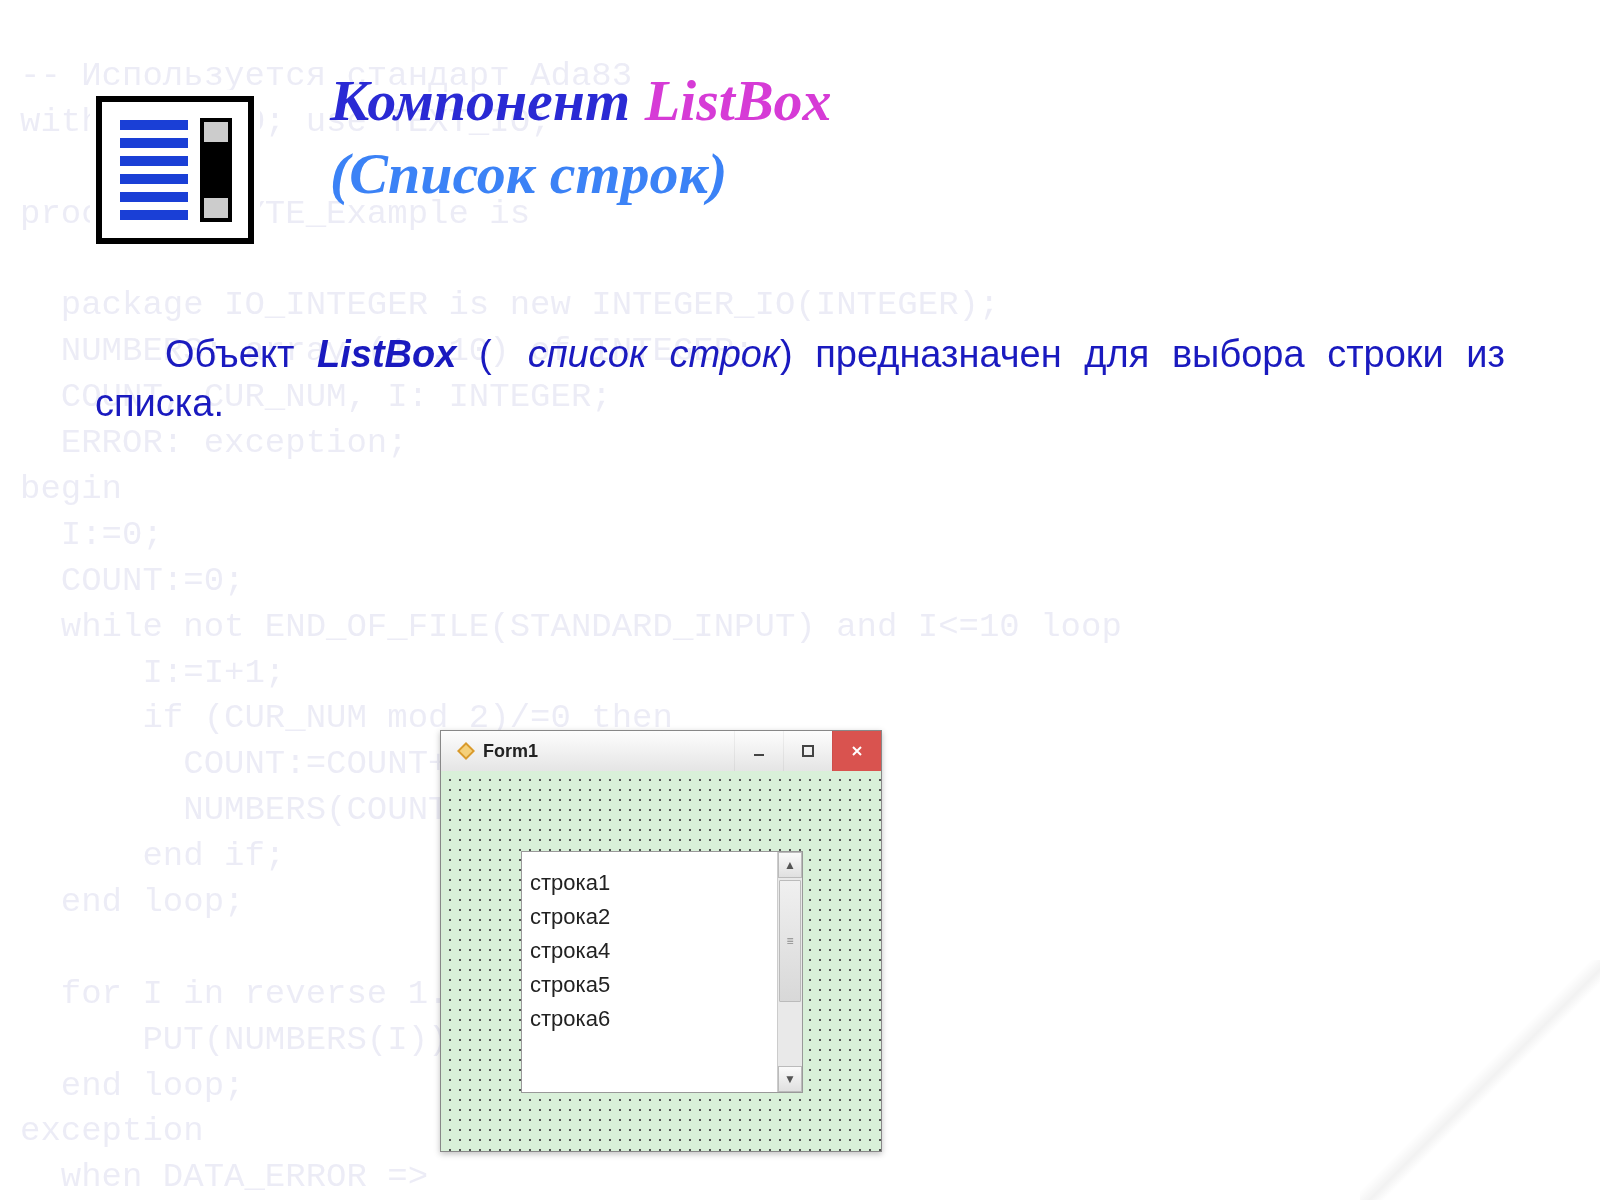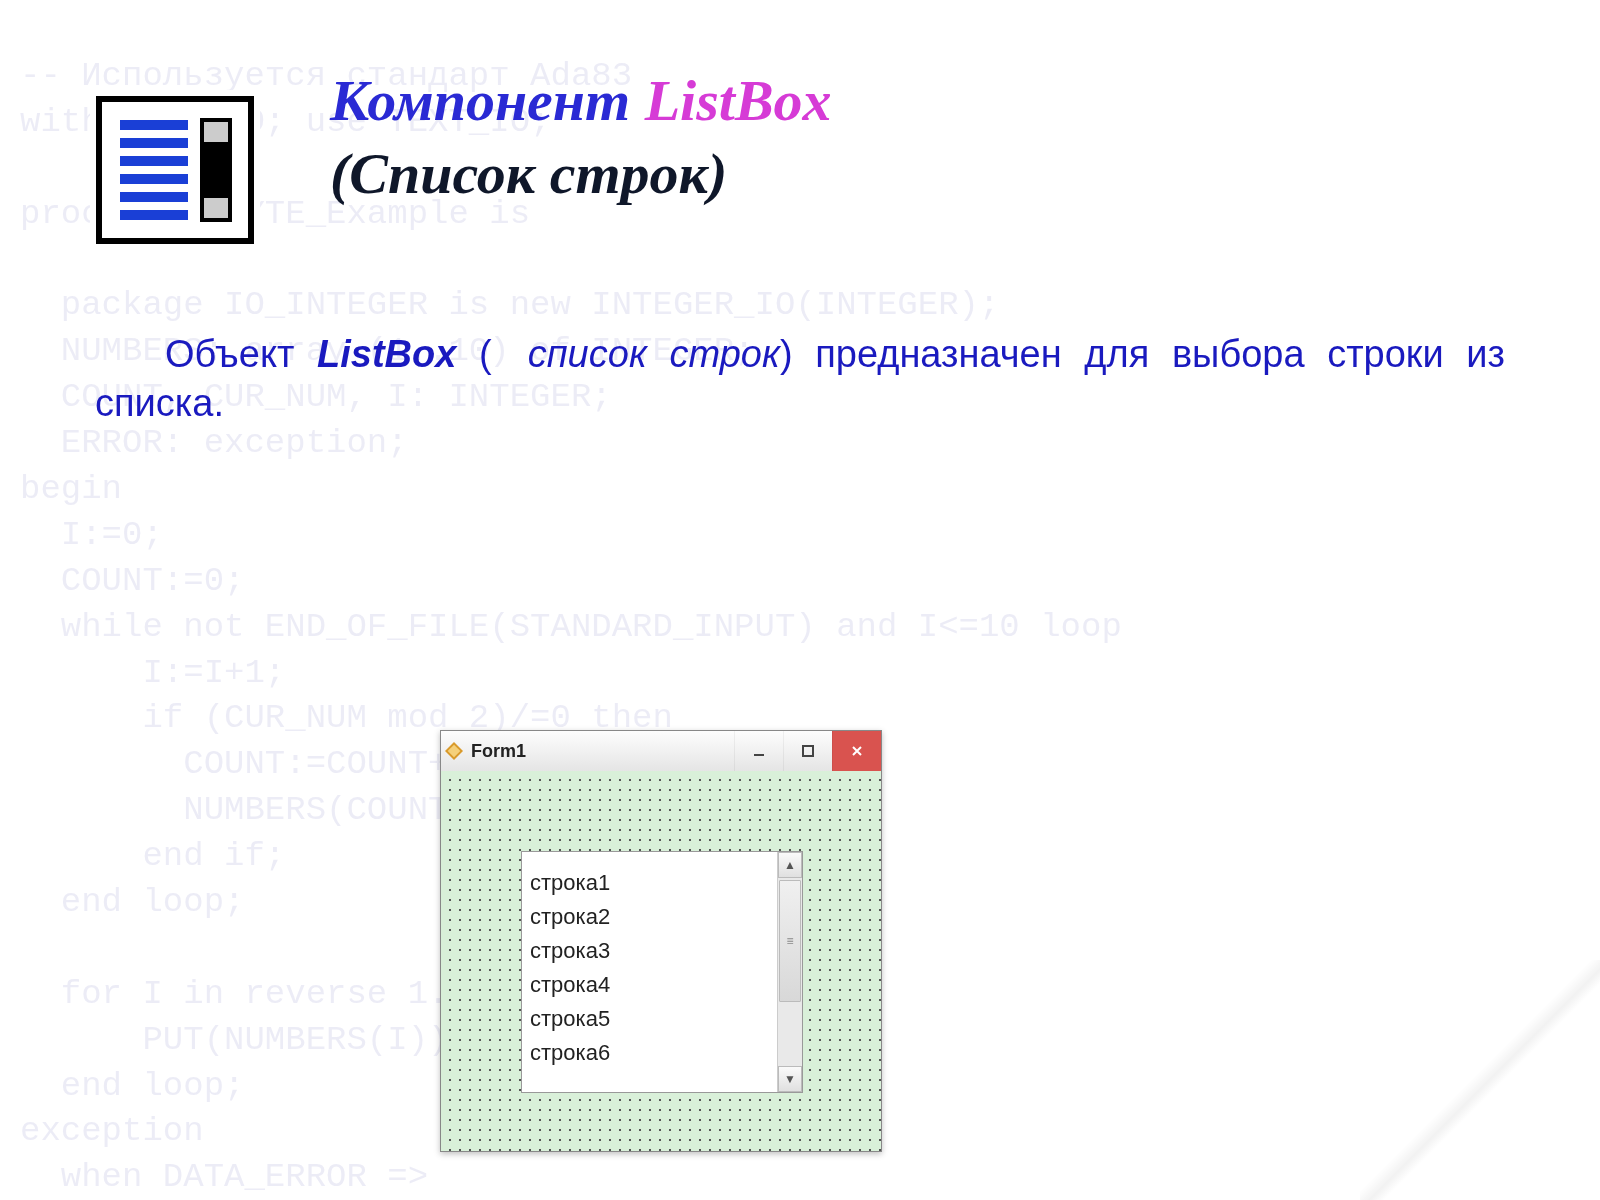--- a/index.html
+++ b/index.html
@@ -94,21 +94,21 @@
     z-index: 2;
     text-align: left;
     font-family: "Times New Roman", serif;
     font-style: italic;
     font-size: 58px;
     font-weight: bold;
     line-height: 1.25;
   }
   .title-main { color: #2a2ad4; }
   .title-highlight { color: #d63bd6; }
-  .title-sub { color: #0f172a; }
+  .title-sub { color: #3b82f6; }
 
   
   .body {
     position: absolute;
     top: 330px;
     left: 95px;
     right: 95px;
     z-index: 2;
     font-family: Arial, sans-serif;
     font-size: 38px;
@@ -138,21 +138,21 @@
     border: 1px solid #888;
     background: #fff;
     box-shadow: 0 2px 6px rgba(0,0,0,0.25);
   }
   .form-titlebar {
     height: 40px;
     background: linear-gradient(#fdfdfd, #e5e5e5);
     border-bottom: 1px solid #aaa;
     display: flex;
     align-items: center;
-    padding: 0 4px;
+    padding: 0 16px;
     font-size: 18px;
     font-weight: bold;
     font-family: "Segoe UI", Tahoma, sans-serif;
     color: #222;
     position: relative;
   }
   .form-titlebar .delphi-ico {
     width:18px; height:18px;
     margin-right:8px;
     position:relative;
@@ -322,21 +322,20 @@
             <path d="M3 3 L11 11 M11 3 L3 11" stroke="#fff" stroke-width="2"></path>
           </svg>
       </div>
     </div>
   </div>
   <div class="form-client">
     <div class="inner-listbox">
       <div class="items">
         <div>строка1</div>
         <div>строка2</div>
-        <div>строка3</div>
         <div>строка4</div>
         <div>строка5</div>
         <div>строка6</div>
       </div>
       <div class="scroll">
         <div class="ar up">▲</div>
         <div class="thumb"></div>
         <div class="ar dn">▼</div>
       </div>
     </div>

